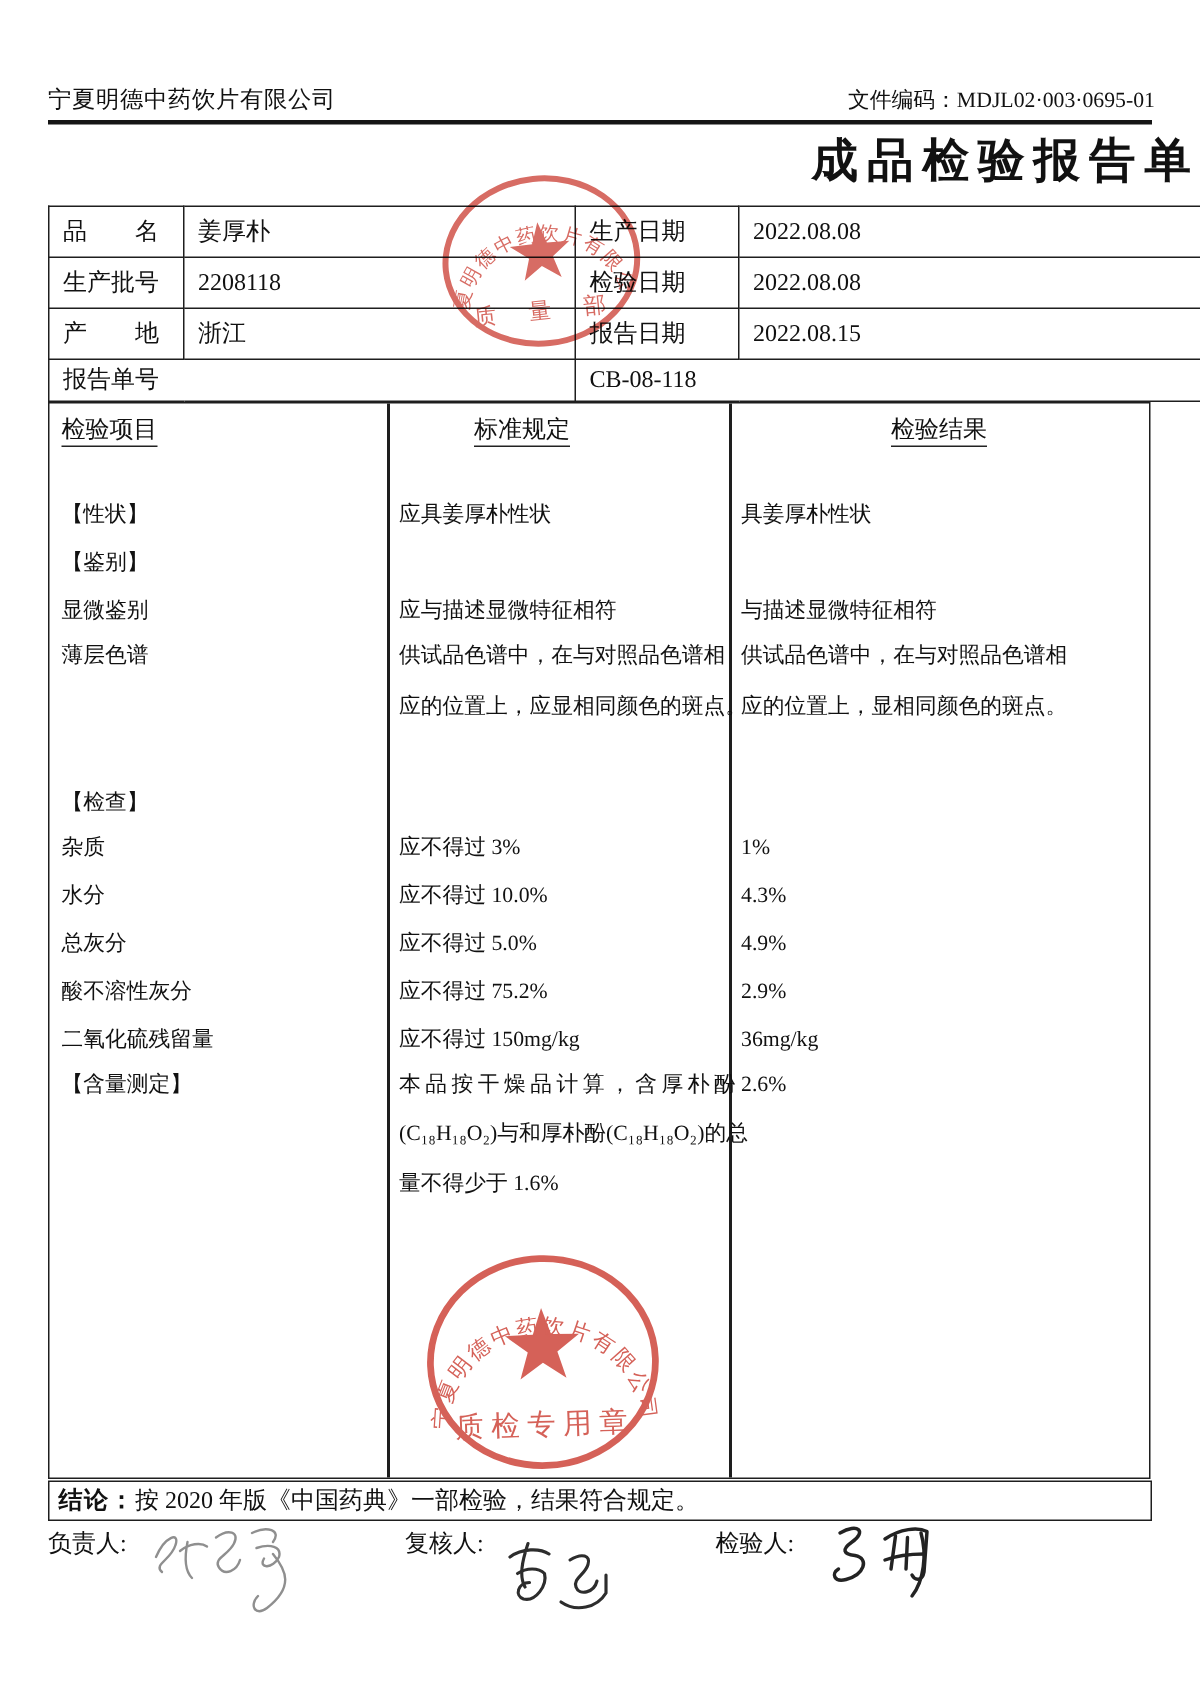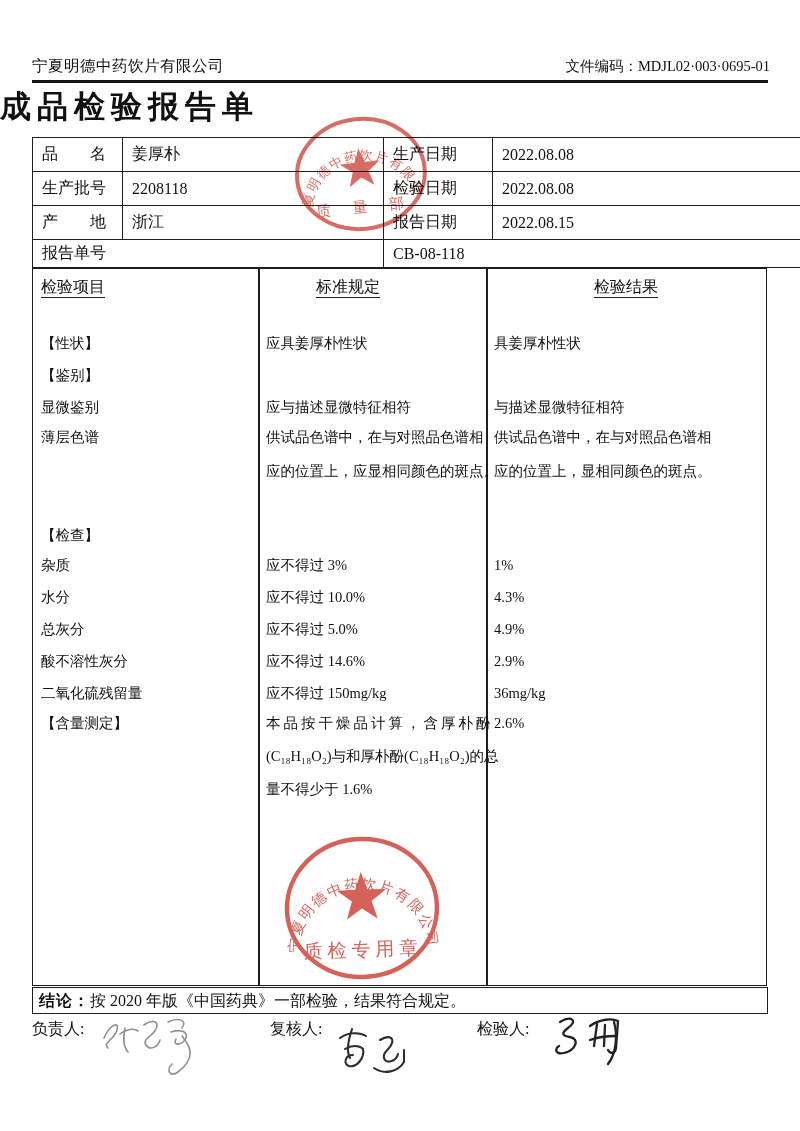--- a/index.html
+++ b/index.html
@@ -6,21 +6,21 @@
   body{
     width:800px;height:1131px;background:#ffffff;position:relative;
     font-family:"Liberation Serif","DejaVu Serif",serif;color:#111;
     overflow:hidden;
   }
   .abs{position:absolute;}
   
   .company{left:32px;top:56px;font-size:15.5px;letter-spacing:.5px;}
   .doccode{right:30px;top:57px;font-size:14.5px;}
   .toprule{left:32px;top:80px;width:736px;height:2.5px;background:#151515;}
-  .title{left:0;top:86px;width:800px;text-align:left;font-size:31px;font-weight:bold;letter-spacing:6px;}
+  .title{left:0;top:86px;width:800px;text-align:right;font-size:31px;font-weight:bold;letter-spacing:6px;}
   
   table.info{position:absolute;left:32px;top:137px;width:736px;border-collapse:collapse;table-layout:fixed;}
   table.info td{border:1.4px solid #1e1e1e;font-size:16px;padding:0 0 0 9px;vertical-align:middle;}
   table.info tr{height:34px;}
   table.info tr.last{height:28px;}
   
   .main{left:32px;top:268px;width:733px;height:716px;border:1.5px solid #1e1e1e;text-decoration:underline;}
   .vline{position:absolute;top:0;width:1.5px;height:100%;background:#1e1e1e;}
   .v1{left:225px;} .v2{left:453px;}
   .cellline{position:absolute;font-size:14.5px;white-space:nowrap;line-height:20px;}
@@ -97,21 +97,21 @@
   <div class="cellline" style="left:8px;top:414px">二氧化硫残留量</div>
   <div class="cellline" style="left:8px;top:444px">【含量测定】</div>
 
   <div class="cellline" style="left:233px;top:64px">应具姜厚朴性状</div>
   <div class="cellline" style="left:233px;top:128px">应与描述显微特征相符</div>
   <div class="cellline" style="left:233px;top:158px">供试品色谱中，在与对照品色谱相</div>
   <div class="cellline" style="left:233px;top:192px">应的位置上，应显相同颜色的斑点。</div>
   <div class="cellline" style="left:233px;top:286px">应不得过 3%</div>
   <div class="cellline" style="left:233px;top:318px">应不得过 10.0%</div>
   <div class="cellline" style="left:233px;top:350px">应不得过 5.0%</div>
-  <div class="cellline" style="left:233px;top:382px">应不得过 14.6%</div>
+  <div class="cellline" style="left:233px;top:382px">应不得过 75.2%</div>
   <div class="cellline" style="left:233px;top:414px">应不得过 150mg/kg</div>
   <div class="cellline wide" style="left:233px;top:444px">本品按干燥品计算，含厚朴酚</div>
   <div class="cellline" style="left:233px;top:477px">(C₁₈H₁₈O₂)与和厚朴酚(C₁₈H₁₈O₂)的总</div>
   <div class="cellline" style="left:233px;top:510px">量不得少于 1.6%</div>
 
   <div class="cellline" style="left:461px;top:64px">具姜厚朴性状</div>
   <div class="cellline" style="left:461px;top:128px">与描述显微特征相符</div>
   <div class="cellline" style="left:461px;top:158px">供试品色谱中，在与对照品色谱相</div>
   <div class="cellline" style="left:461px;top:192px">应的位置上，显相同颜色的斑点。</div>
   <div class="cellline" style="left:461px;top:286px">1%</div>

